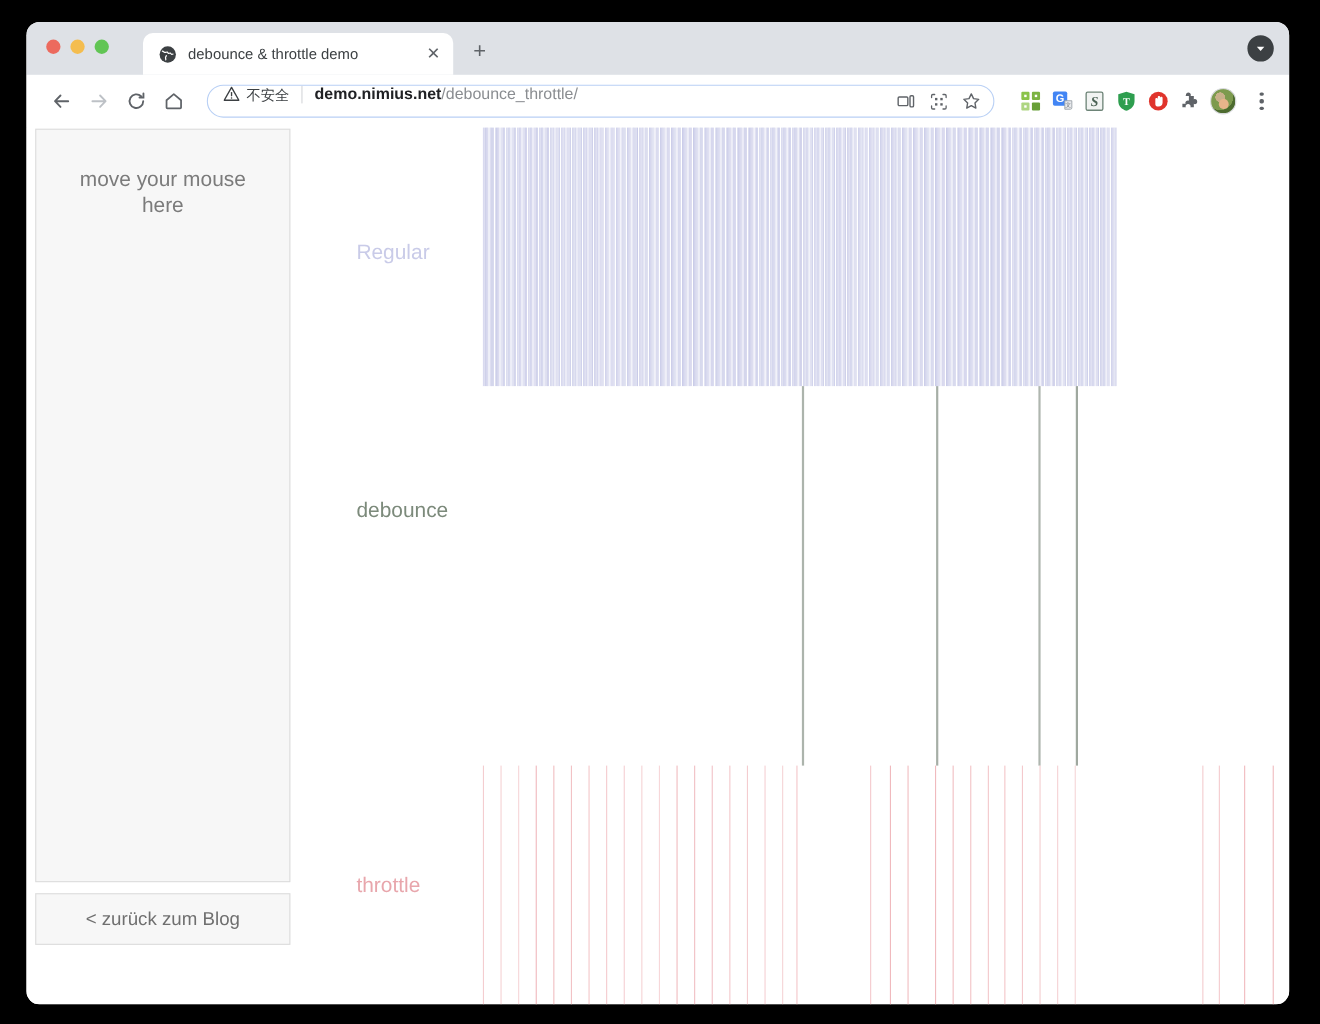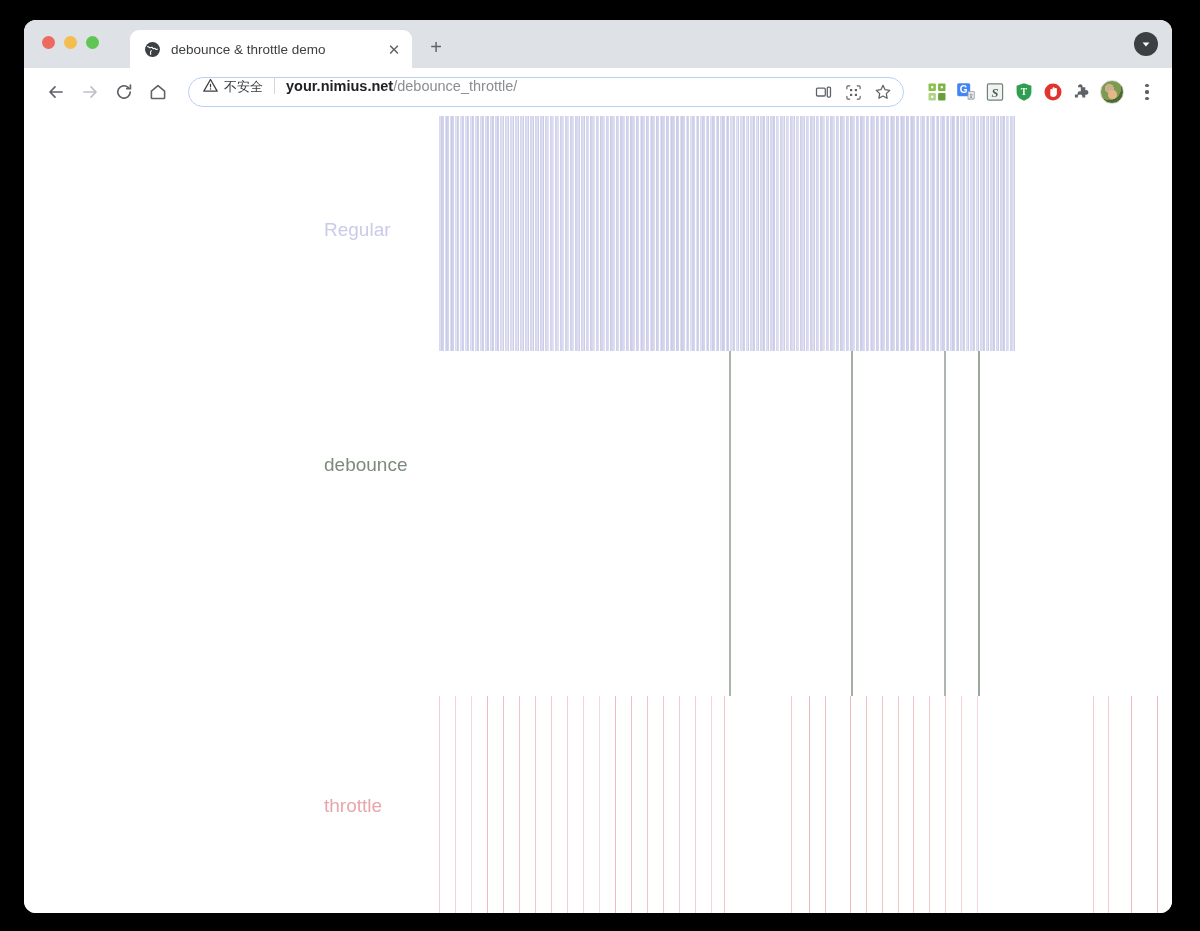--- a/index.html
+++ b/index.html
@@ -296,21 +296,21 @@
       <span class="warn-icon">
         <svg width="15" height="15" viewBox="0 0 16 16" fill="currentColor">
           <path d="M8 1.6 15.1 14H.9z" fill="none" stroke="currentColor" stroke-width="1.35" stroke-linejoin="round"></path>
           <rect x="7.35" y="6" width="1.3" height="4.1" rx=".5"></rect>
           <circle cx="8" cy="11.8" r=".78"></circle>
         </svg>
       </span>
       <span class="warn-text">不安全</span>
       <span class="omni-sep"></span>
       <span class="url" title="demo.nimius.net/debounce_throttle/">
-        <span class="host">your.nimius.net</span><span class="path">/debounce_throttle/</span>
+        <span class="host">demo.nimius.net</span><span class="path">/debounce_throttle/</span>
       </span>
       <span class="omni-actions">
         <span class="omni-btn">
           <svg width="17" height="17" viewBox="0 0 18 18" fill="none" stroke="currentColor" stroke-width="1.35" stroke-linejoin="round">
             <rect x="1.6" y="4.4" width="9.3" height="8.3" rx="1.1"></rect>
             <rect x="13" y="3.2" width="3.4" height="10.7" rx="1.1"></rect>
           </svg>
         </span>
         <span class="omni-btn">
           <svg width="17" height="17" viewBox="0 0 18 18" fill="none" stroke="currentColor" stroke-width="1.25" stroke-linecap="round">
@@ -376,20 +376,28 @@
       <span class="kebab">
         <i></i>
           <i></i>
           <i></i>
       </span>
     </div>
   </div>
 
   <div class="page">
 
+    <div class="sidebar">
+      <div class="mousearea">
+        <div class="mousearea-text">move your mouse here</div>
+      </div>
+      <div class="backlink">
+        <span class="backlink-text">&lt; zurück zum Blog</span>
+      </div>
+    </div>
 
     <div class="rows">
 
       <div class="row" id="row-debounce">
         <div class="canvas">
             <span style="left: 457px; width: 1.6px; background: rgb(154, 163, 154); opacity: 0.82;"></span>
             <span style="left: 579px; width: 1.6px; background: rgb(154, 163, 154); opacity: 0.88;"></span>
             <span style="left: 672px; width: 1.6px; background: rgb(154, 163, 154); opacity: 0.79;"></span>
             <span style="left: 706px; width: 1.6px; background: rgb(154, 163, 154); opacity: 0.95;"></span>
           </div>

